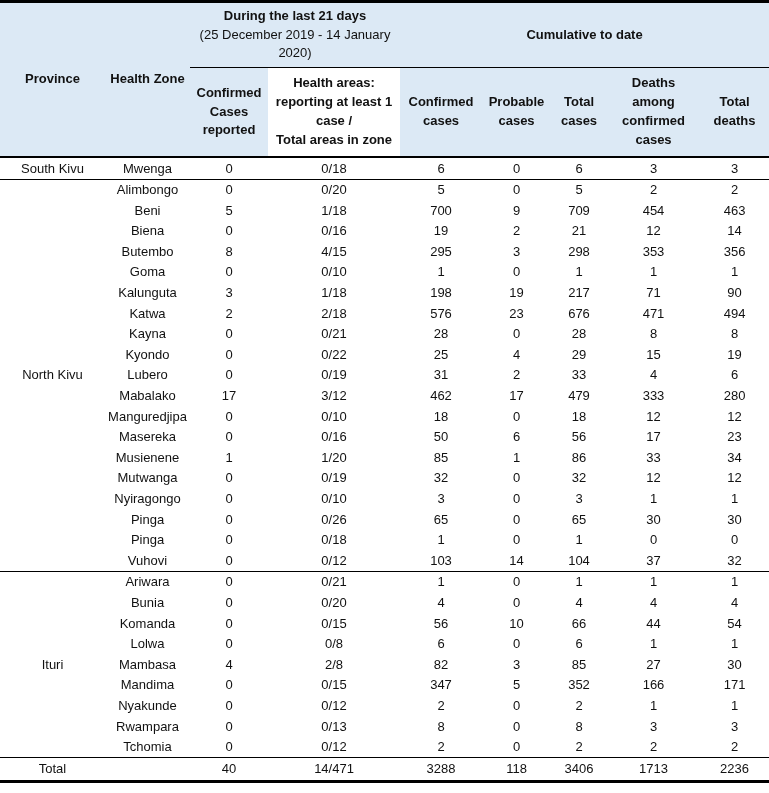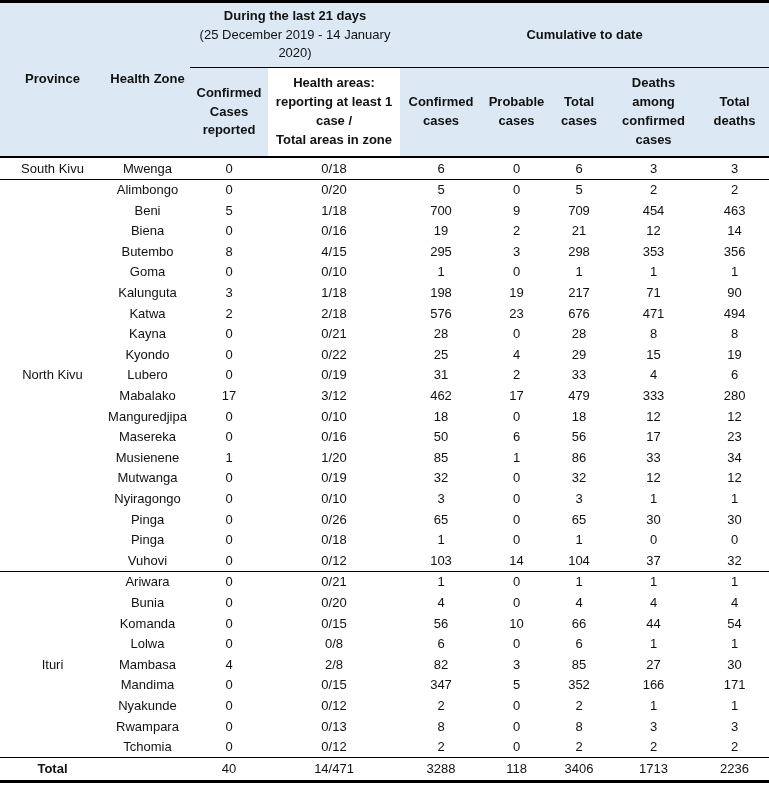--- a/index.html
+++ b/index.html
@@ -51,21 +51,21 @@
     text-align: center;
     vertical-align: middle;
     padding: 0 2px;
     height: 20.6px;
     line-height: 1.35;
   }
   td.province { vertical-align: middle; }
 
   tbody#total-tbody { border-top: 1.5px solid var(--border-c); }
   #total-tbody td { height: 22px; }
-  #total-tbody td.total-label { font-weight: bold; margin-top: 16px; }
+  #total-tbody td.total-label { font-weight: normal; margin-top: 16px; }
 </style>
 </head>
 <body>
 
 <div class="wrap">
   <table class="outbreak">
     <colgroup>
       <col class="c-province">
         <col class="c-zone">
         <col class="c-confrep">

